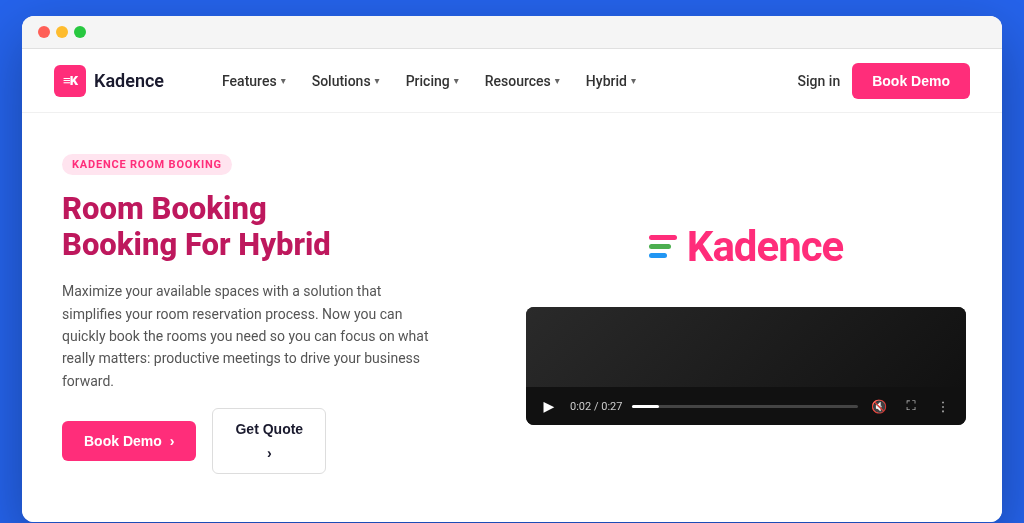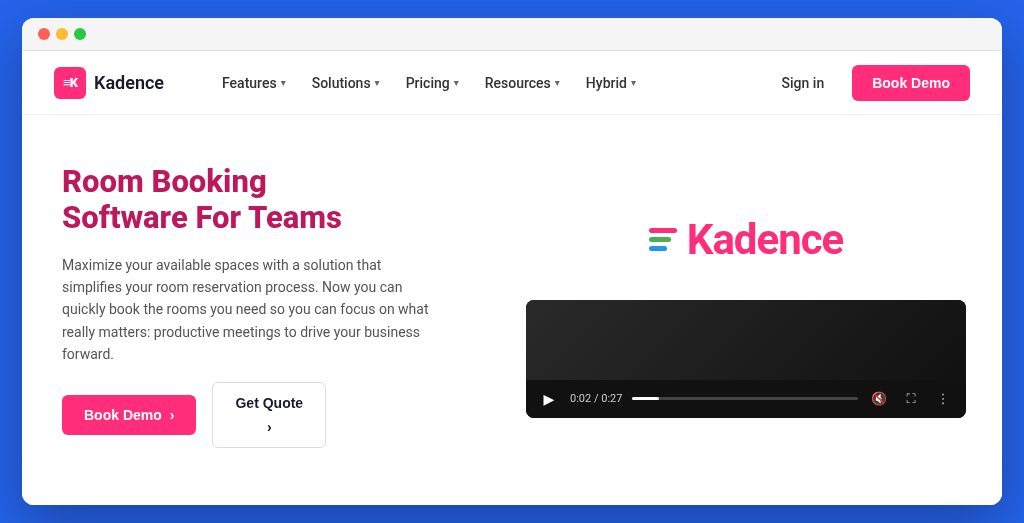--- a/index.html
+++ b/index.html
@@ -86,21 +86,20 @@
       border-radius: 4px;
       justify-content: center;
     }
     .chevron {
       font-size: 10px;
       color: #666;
     }
     .nav-right {
       display: flex;
       align-items: center;
-      gap: 16px;
     }
     .sign-in-btn {
       font-size: 14px;
       font-weight: 500;
       color: #333;
       cursor: pointer;
       padding: 6px 12px;
     }
     .book-demo-btn {
       background: #ff2d7a;
@@ -317,23 +316,24 @@
 
     <div class="nav-right">
       <span class="sign-in-btn">Sign in</span>
       <button class="book-demo-btn">Book Demo</button>
     </div>
   </nav>
 
   <div class="main-content">
 
     <div class="left-col">
+      <span class="badge">Kadence Room Booking</span>
       <h1 class="hero-title">
         <span>Room Booking</span><br>
-        <span>Software For Teams</span><br>
+        <span>Booking For Hybrid</span><br>
       </h1>
       <p class="hero-description">Maximize your available spaces with a solution that simplifies your room reservation process. Now you can quickly book the rooms you need so you can focus on what really matters: productive meetings to drive your business forward.</p>
       <div class="cta-row">
         <button class="cta-primary">
           <span>Book Demo</span>
           <span>›</span>
         </button>
         <button class="cta-secondary">
           <span>Get Quote</span>
           <span>›</span>

